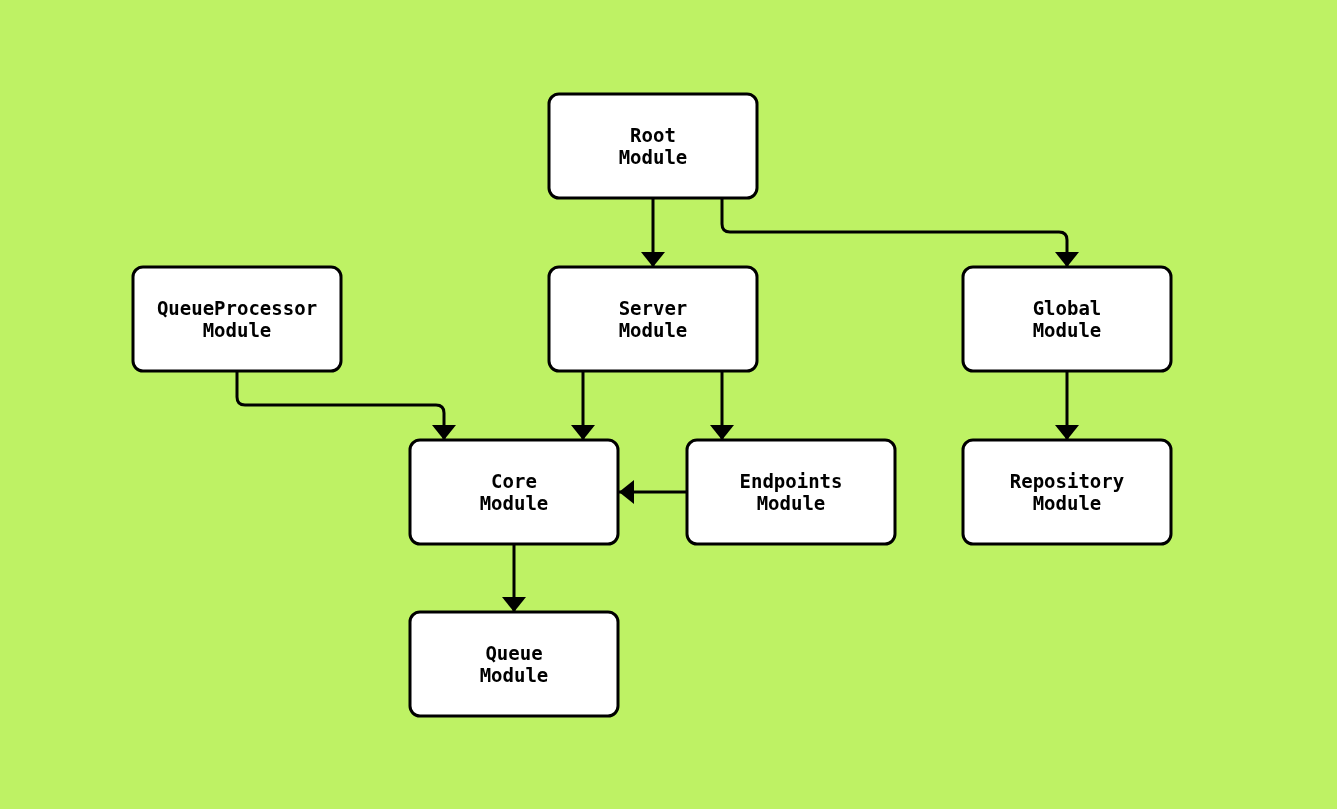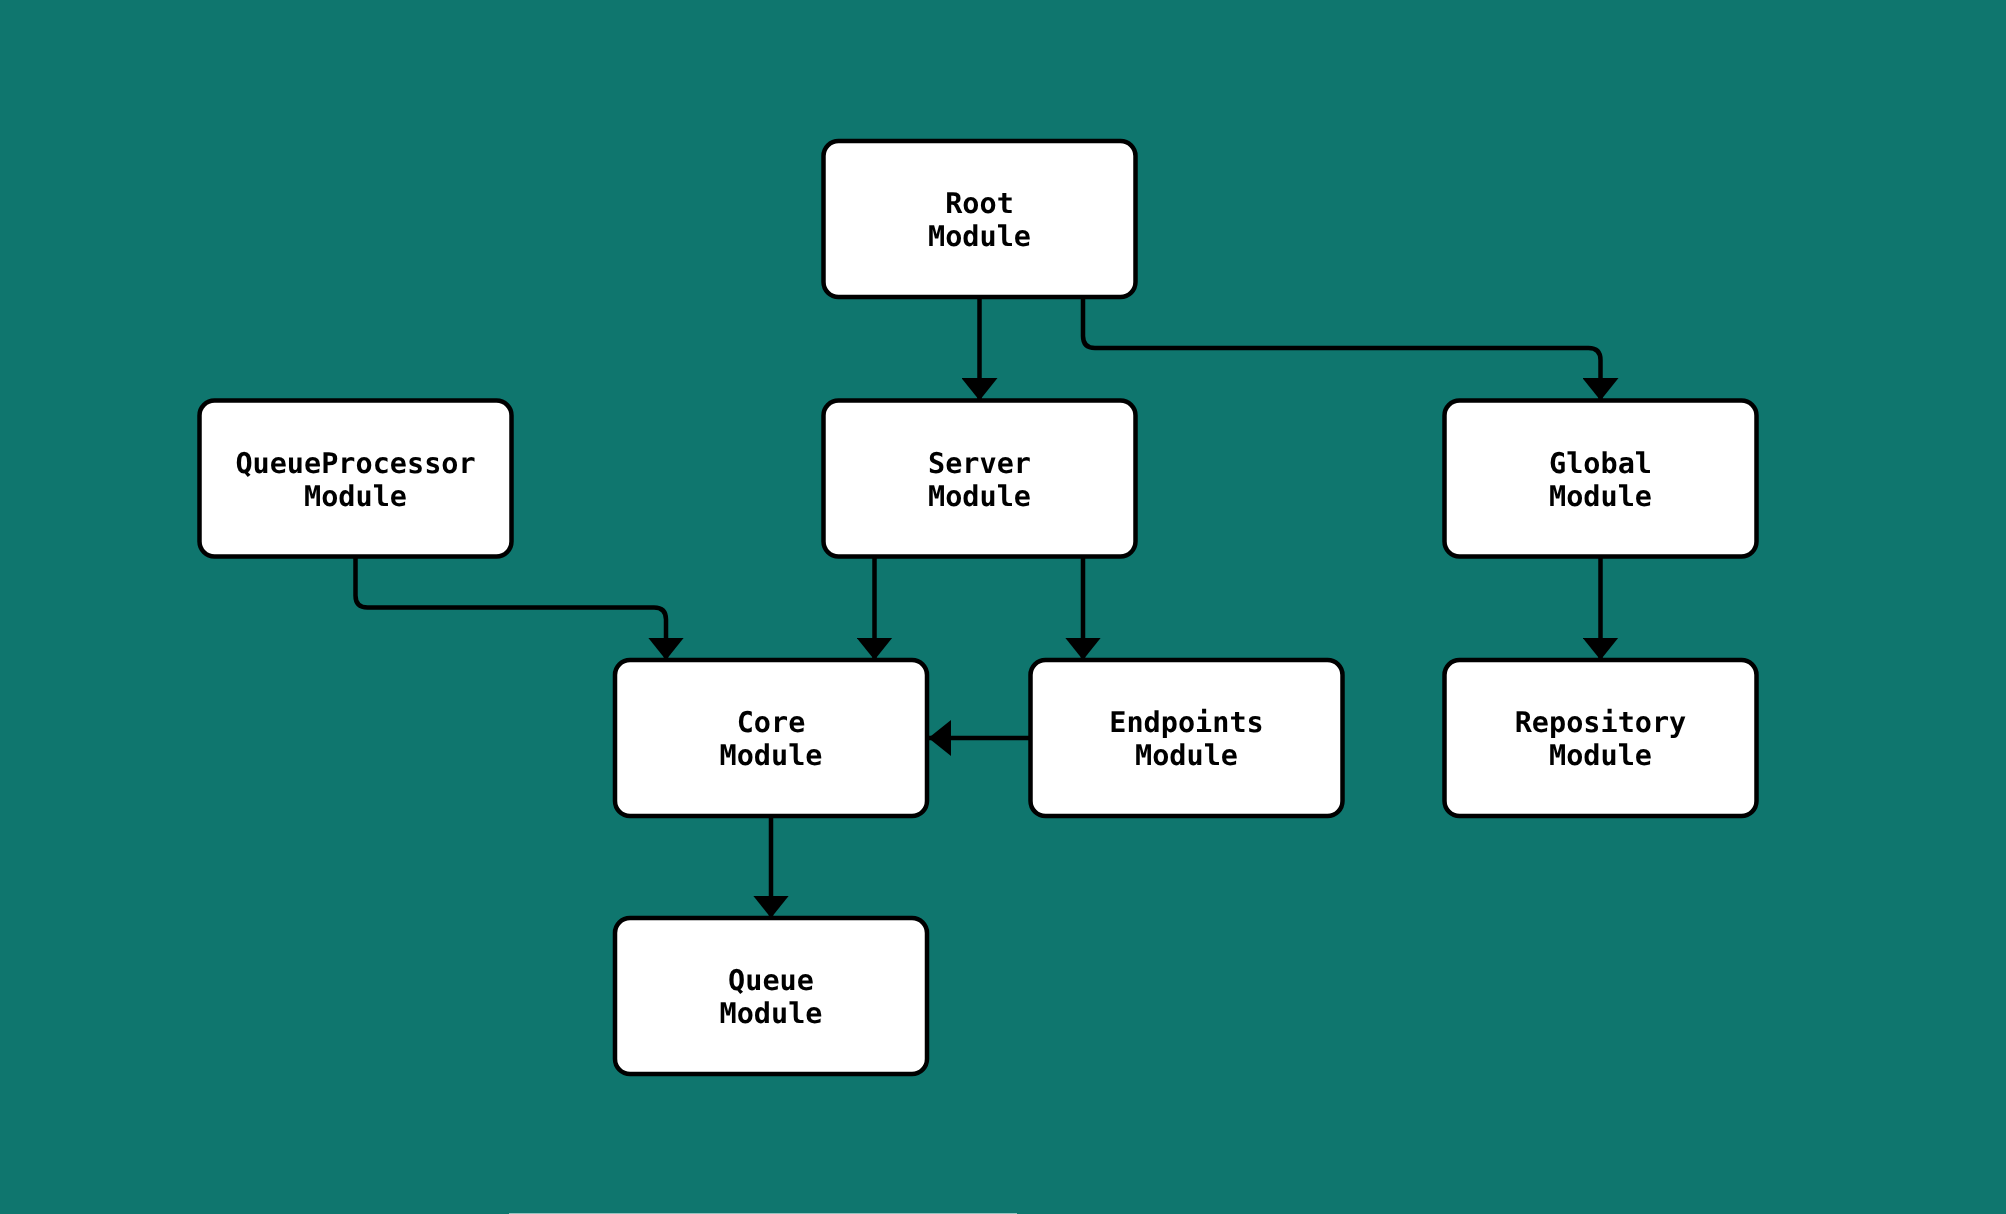--- a/index.html
+++ b/index.html
@@ -4,21 +4,21 @@
 <style>
   html, body {
     margin: 0;
     padding: 0;
     background: #ffffff;
   }
   .canvas {
     position: relative;
     width: 1337px;
     height: 809px;
-    background: #0f766e;
+    background: #bef264;
     overflow: hidden;
   }
   svg {
     display: block;
   }
   .node-rect {
     fill: #ffffff;
     stroke: #000000;
     stroke-width: 3;
   }

